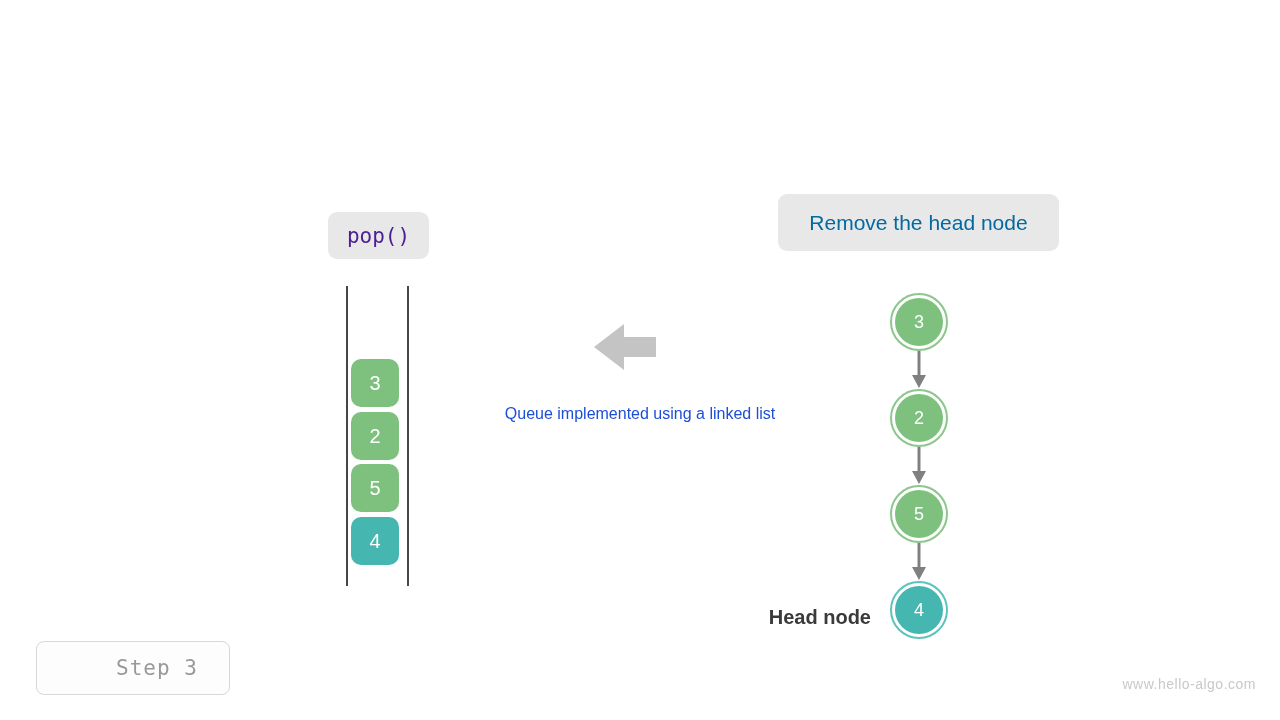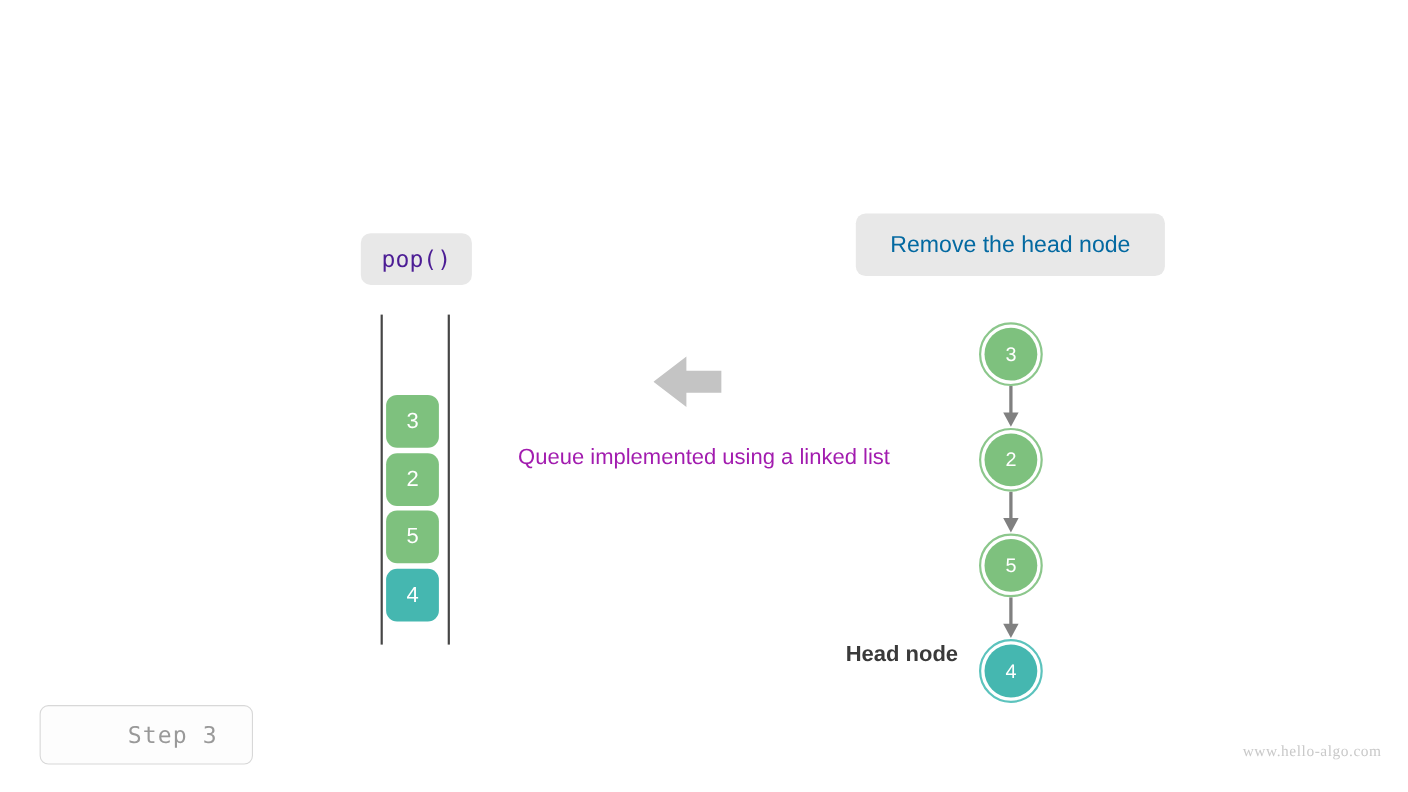--- a/index.html
+++ b/index.html
@@ -86,22 +86,22 @@
     height: 50px;
   }
 
   
   #diagram-caption {
     position: absolute;
     left: 437px;
     top: 405px;
     width: 406px;
     text-align: center;
-    font-size: 20px;
-    color: #a21caf;
+    font-size: 16px;
+    color: #1d4ed8;
     white-space: nowrap;
   }
 
   
   #linked-list {
     position: absolute;
     left: 740px;
     top: 286px;
     width: 260px;
     height: 360px;
@@ -136,21 +136,21 @@
     height: 38px;
   }
   .ll-label {
     position: absolute;
     font-size: 20px;
     font-weight: bold;
     color: #3a3a3a;
     white-space: nowrap;
     text-align: right;
   }
-  .ll-label-head { left: 0px; top: 298px; width: 131px; text-align: right; }
+  .ll-label-head { left: 0px; top: 320px; width: 131px; text-align: right; }
 
   
   #step-badge {
     position: absolute;
     left: 36px;
     top: 641px;
     width: 144px;
     height: 52px;
     border: 1px solid #d8d8d8;
     border-radius: 8px;
@@ -163,21 +163,21 @@
     font-size: 21px;
     letter-spacing: 1px;
     padding-left: 48px;
   }
 
   
   #watermark {
     position: absolute;
     right: 24px;
     top: 676px;
-    font-family: Liberation Serif, serif;
+    font-family: Liberation Sans, sans-serif;
     font-size: 14px;
     color: #c9c9c9;
     letter-spacing: 0.5px;
     white-space: nowrap;
   }
 </style>
 </head>
 <body>
 
 <div class="pill pill-op">

